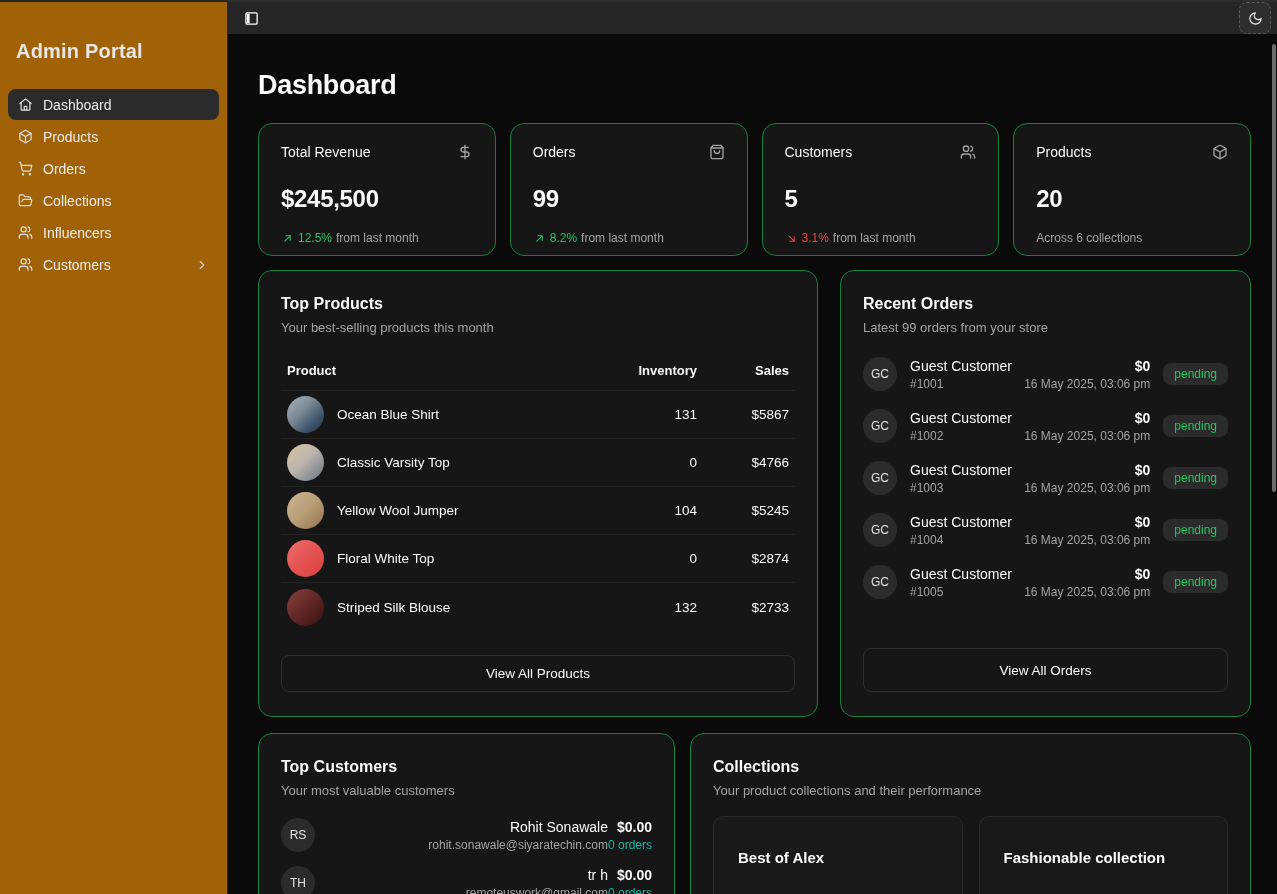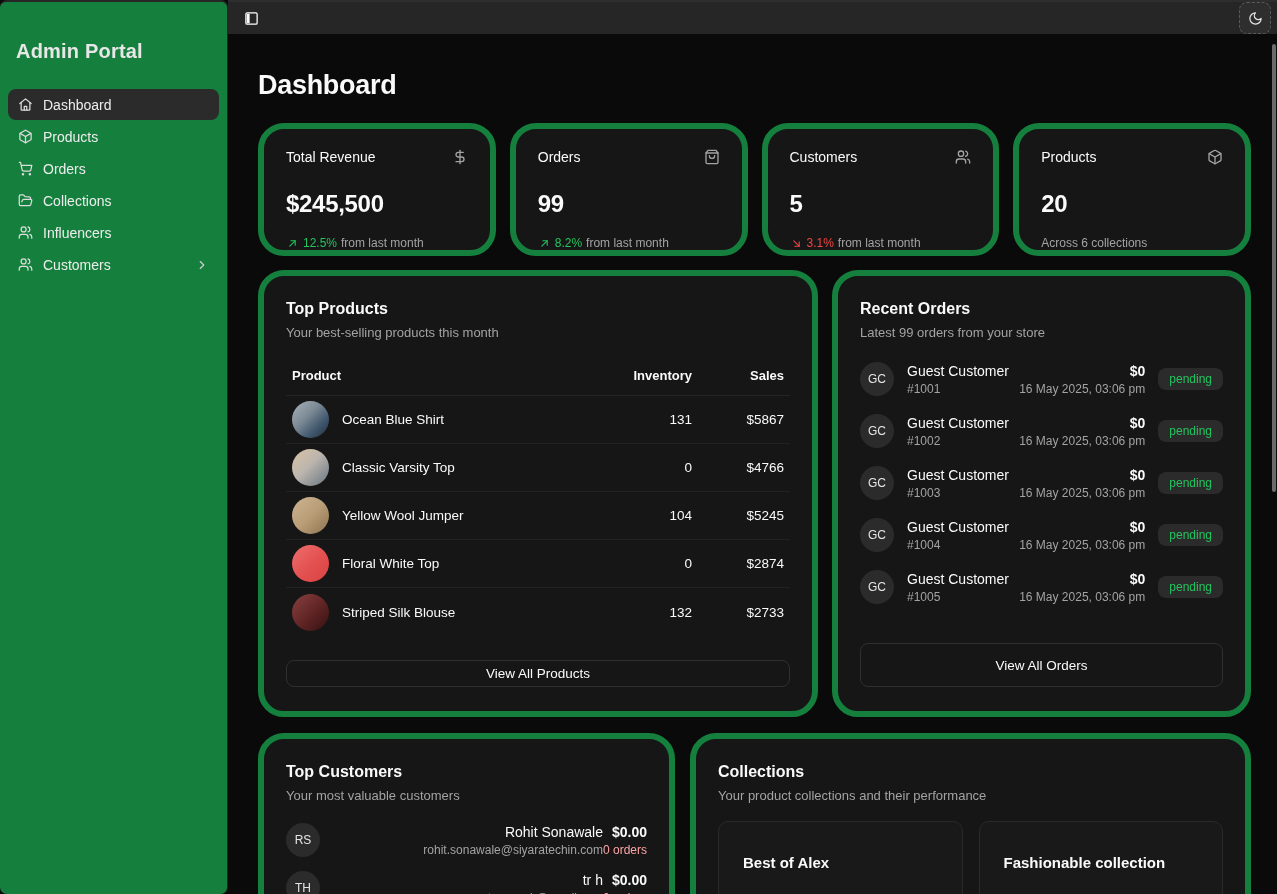--- a/index.html
+++ b/index.html
@@ -7,23 +7,23 @@
   body {
     font-family:"Liberation Sans", sans-serif;
     background:#0a0a0a; color:#fafafa;
     display:flex;
   }
   svg { display:block; }
   .ic { stroke:currentColor; fill:none; stroke-width:2; stroke-linecap:round; stroke-linejoin:round; }
 
   
   .sidebar {
-    width:228px; min-width:228px; background:#15803d;
+    width:228px; min-width:228px; background:#a16207;
     border-right:1px solid #242424; border-top:2px solid #262626;
-    padding:0 8px; height:100%;border-radius:7px;
+    padding:0 8px; height:100%;
   }
   .brand { font-size:20px; font-weight:bold; color:#e7e7e7; padding:38px 8px 26px 8px; letter-spacing:.2px; }
   .nav-item {
     display:flex; align-items:center; gap:10px;
     height:31px; padding:0 10px; margin-bottom:1px;
     border-radius:8px; font-size:14px; color:#ededed; cursor:default;
   }
   .nav-item.active { background:#2b2b2b; }
   .nav-item .nicon { width:15px; height:15px; color:#dcdcdc; }
   .nav-item .spacer { flex:1; }
@@ -53,34 +53,34 @@
     display:flex; align-items:center; gap:9px;
     height:32px; padding:0 14px; border-radius:8px;
     background:#141414; border:1px solid #2f2f2f; color:#fafafa; font-size:13px;
     font-family:"Liberation Sans", sans-serif;
   }
   .dl-btn svg { width:14px; height:14px; color:#e5e5e5; }
 
   
   .stats { display:grid; grid-template-columns:repeat(4,1fr); gap:14px; margin-top:22px; }
   .card {
-    background:#161616; border:6px solid #15803d; border-radius:26px;
+    background:#161616; border:1px solid #15803d; border-radius:14px;
   }
   .stat-card { padding:20px 22px; height:133px; }
   .stat-top { display:flex; align-items:center; justify-content:space-between; }
   .stat-label { font-size:14px; color:#fafafa; }
   .stat-icon { width:16px; height:16px; color:#a3a3a3; }
   .stat-value { font-size:24px; font-weight:bold; margin-top:25px; letter-spacing:-.3px; }
   .stat-sub { font-size:12px; color:#a3a3a3; margin-top:18px; display:flex; align-items:center; gap:4px; }
   .trend-up { color:#22c55e; display:inline-flex; align-items:center; gap:4px; }
   .trend-down { color:#ef4444; display:inline-flex; align-items:center; gap:4px; }
   .trend-arrow { width:13px; height:13px; }
 
   
-  .mid { display:grid; grid-template-columns:560px 1fr; gap:14px; margin-top:14px; }
+  .mid { display:grid; grid-template-columns:560px 1fr; gap:22px; margin-top:14px; }
   .section-card { padding:24px 22px; height:447px; display:flex; flex-direction:column; }
   .sec-title { font-size:16px; font-weight:bold; }
   .sec-sub { font-size:13px; color:#a3a3a3; margin-top:7px; }
 
   
   .tp-table { margin-top:22px; }
   .t-head { display:flex; font-size:13px; font-weight:bold; padding:6px 6px 12px 6px; border-bottom:1px solid #242424; }
   .c-product { flex:1; }
   .c-inv { width:110px; text-align:right; }
   .c-sales { width:92px; text-align:right; }
@@ -123,21 +123,21 @@
   
   .bottom { display:grid; grid-template-columns:417px 1fr; gap:15px; margin-top:16px; }
   .bottom .section-card { height:330px; }
   .cust-list { margin-top:20px; }
   .cust-row { display:flex; align-items:center; margin-bottom:14px; }
   .c-main { flex:1; min-width:0;text-align:right; }
   .c-name { font-size:14px; }
   .c-email { font-size:12px; color:#a3a3a3; margin-top:3px; }
   .c-right { text-align:right; }
   .c-amount { font-size:14px; font-weight:600; }
-  .c-orders { font-size:12px; color:#fca5a5; margin-top:3px; }
+  .c-orders { font-size:12px; color:#14b8a6; margin-top:3px; }
 
   .coll-grid { display:grid; grid-template-columns:1fr 1fr; gap:16px; margin-top:18px; }
   .coll-card { background:#191919; border:1px solid #2a2a2a; border-radius:10px; padding:24px; height:160px; }
   .coll-name { font-size:15px; font-weight:bold; margin-top:8px; }
 
   
   .scroll-thumb {
     position:fixed; right:1px; top:44px; width:4px; height:448px;
     background:#7d7d7d; border-radius:2px; opacity:.85;
   }

